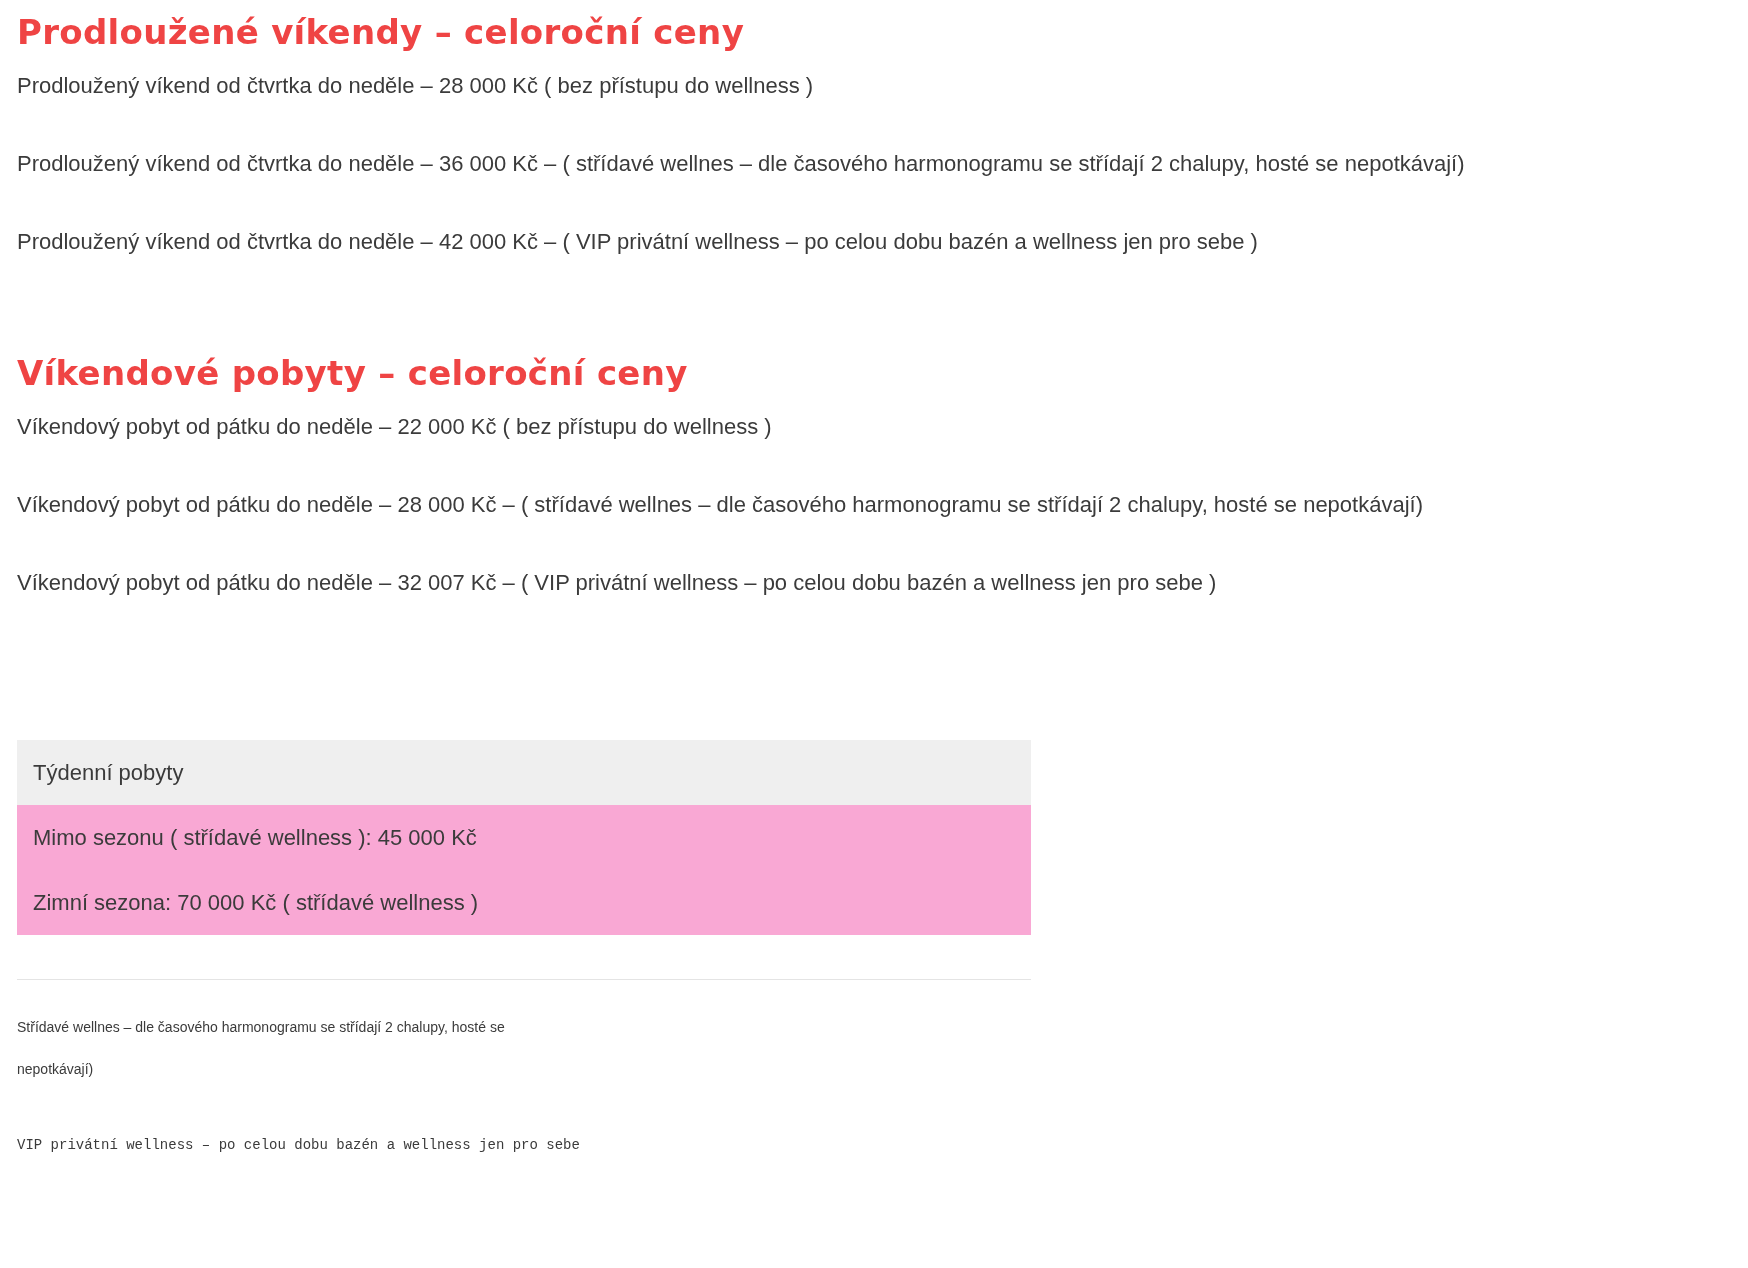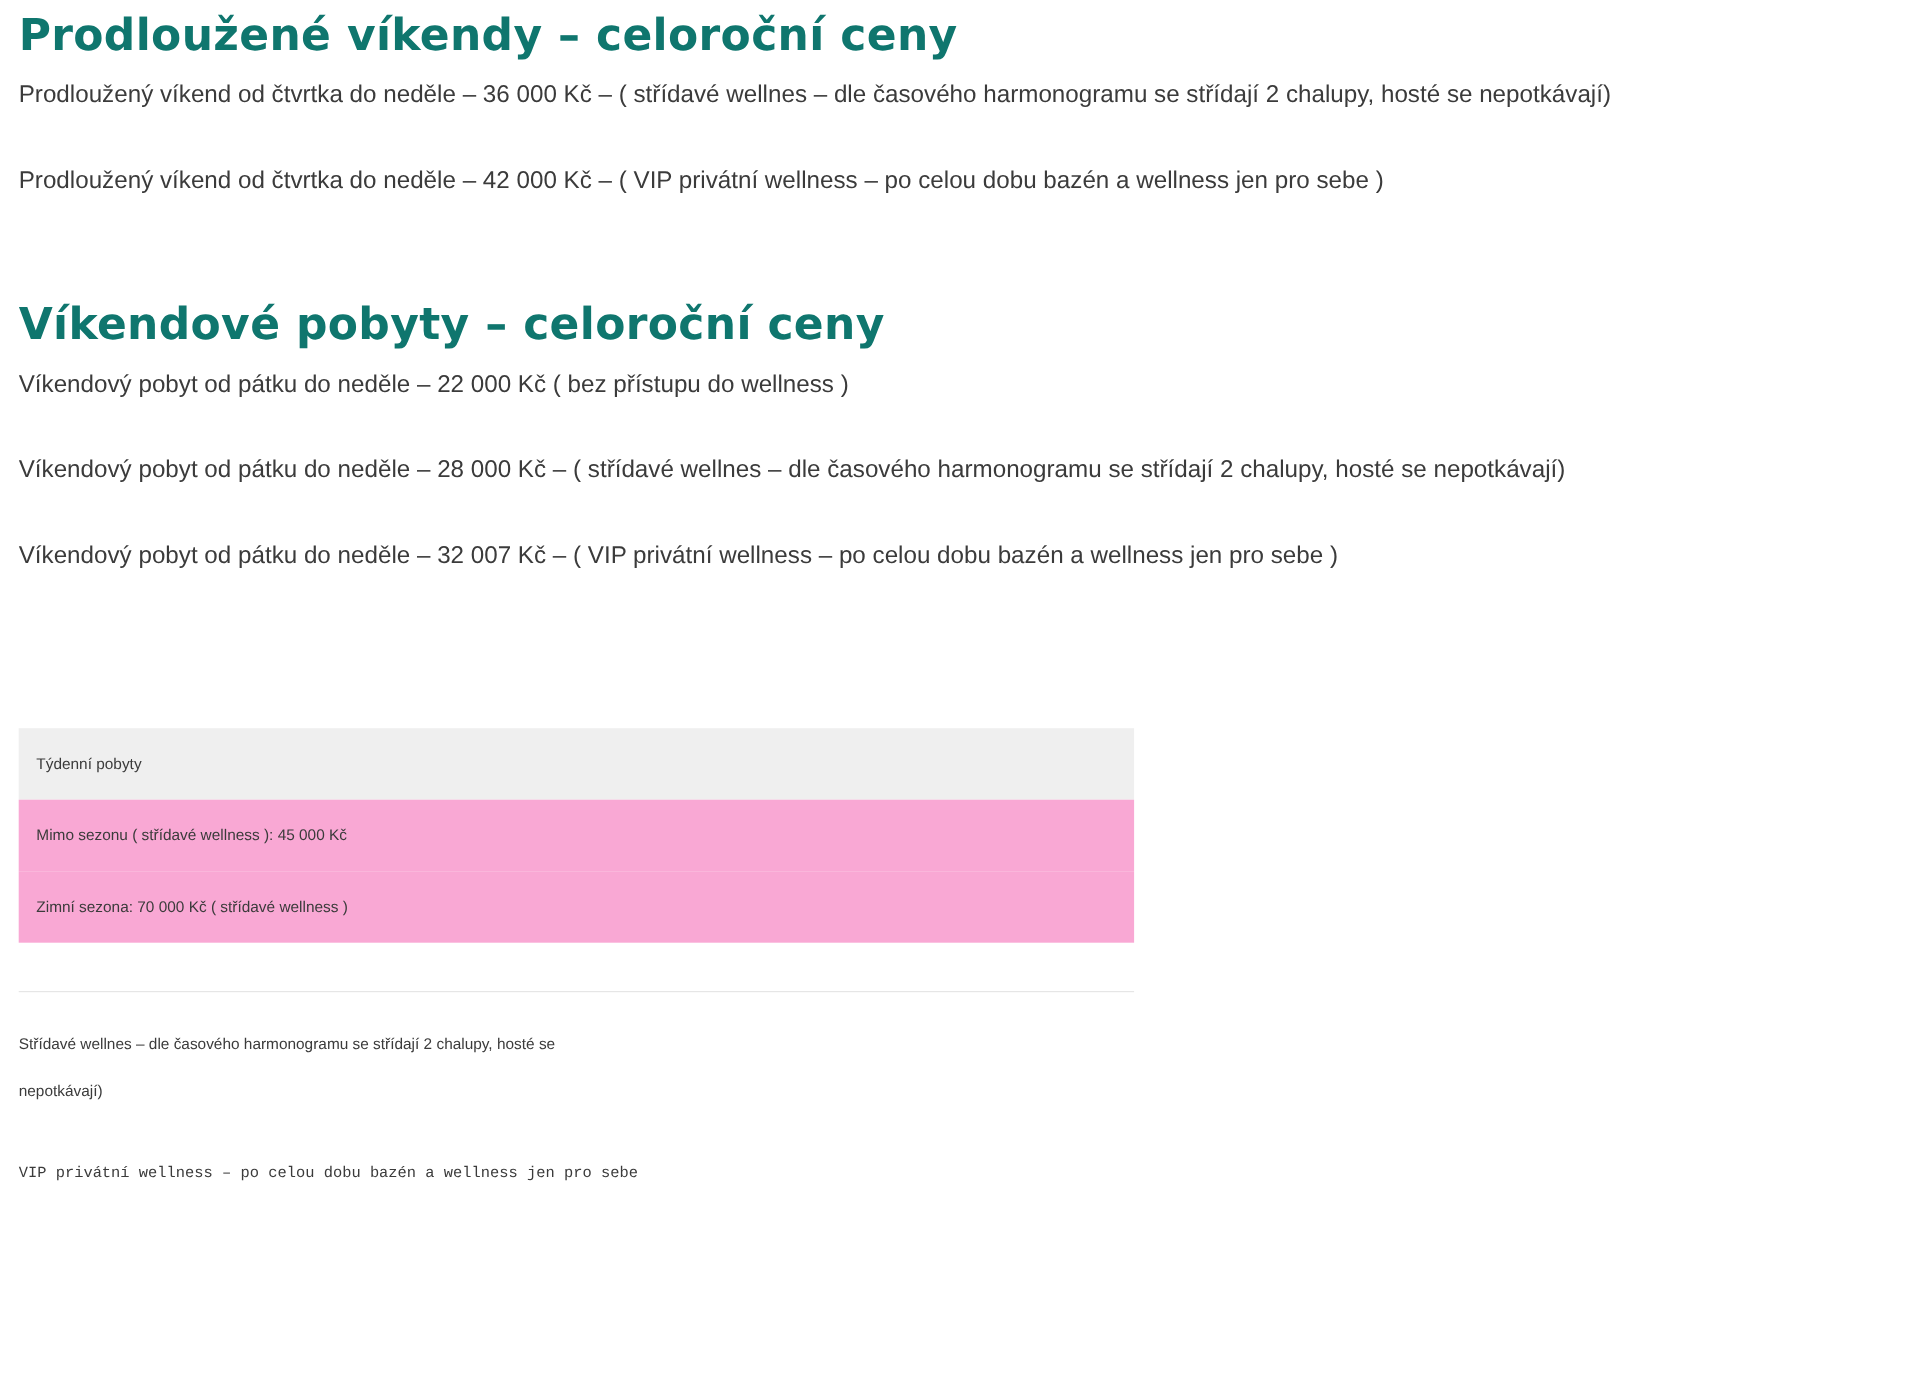--- a/index.html
+++ b/index.html
@@ -13,43 +13,43 @@
     color: #3b3b3b;
   }
   .page {
     width: 100%;
     height: 100%;
     padding: 12px 17px 0 17px;
   }
   h2.section-heading {
     font-family: "DejaVu Sans", sans-serif;
     font-weight: bold;
-    font-size: 40px;
+    font-size: 34px;
     line-height: 40px;
     letter-spacing: 0.3px;
-    color: #0f766e;
+    color: #ef4444;
     margin: 0 0 20px 0;
   }
   h2.section-heading.second { margin-top: 97px; }
   p.price-line {
     font-size: 22px;
     line-height: 28px;
     margin: 0 0 50px 0;
     color: #3b3b3b;
   }
   p.price-line.last { margin-bottom: 0; }
   table.weekly-table {
     border-collapse: collapse;
     width: 1014px;
     margin: 143px 0 0 0;
     table-layout: fixed;
   }
   table.weekly-table th,
   table.weekly-table td {
-    font-size: 14px;
+    font-size: 22px;
     font-weight: normal;
     line-height: 33px;
     text-align: left;
     padding: 16px;
     color: #3b3b3b;
   }
   tr.row-gray { background: #efefef; }
   tr.row-white { background: #f9a8d4; }
   hr.divider {
     border: none;
@@ -66,20 +66,21 @@
   }
   p.note.vip { margin-top: 34px; font-family: Liberation Mono, monospace; }
 </style>
 </head>
 <body>
 
 <div class="page">
 
   <section>
     <h2 class="section-heading">Prodloužené víkendy – celoroční ceny</h2>
+    <p class="price-line">Prodloužený víkend od čtvrtka do neděle – 28 000 Kč ( bez přístupu do wellness )</p>
     <p class="price-line">Prodloužený víkend od čtvrtka do neděle – 36 000 Kč – ( střídavé wellnes – dle časového harmonogramu se střídají 2 chalupy, hosté se nepotkávají)</p>
     <p class="price-line">Prodloužený víkend od čtvrtka do neděle – 42 000 Kč – ( VIP privátní wellness – po celou dobu bazén a wellness jen pro sebe )</p>
   </section>
 
   <section>
     <h2 class="section-heading second">Víkendové pobyty – celoroční ceny</h2>
     <p class="price-line">Víkendový pobyt od pátku do neděle – 22 000 Kč ( bez přístupu do wellness )</p>
     <p class="price-line">Víkendový pobyt od pátku do neděle – 28 000 Kč – ( střídavé wellnes – dle časového harmonogramu se střídají 2 chalupy, hosté se nepotkávají)</p>
     <p class="price-line last">Víkendový pobyt od pátku do neděle – 32 007 Kč – ( VIP privátní wellness – po celou dobu bazén a wellness jen pro sebe )</p>
   </section>

